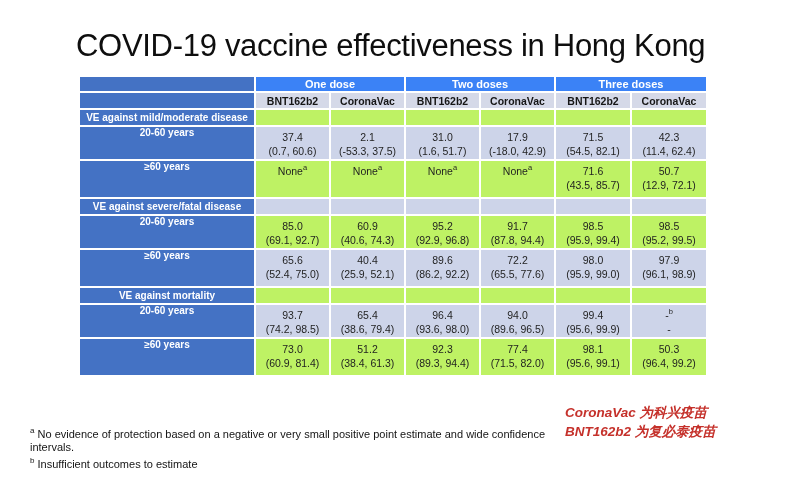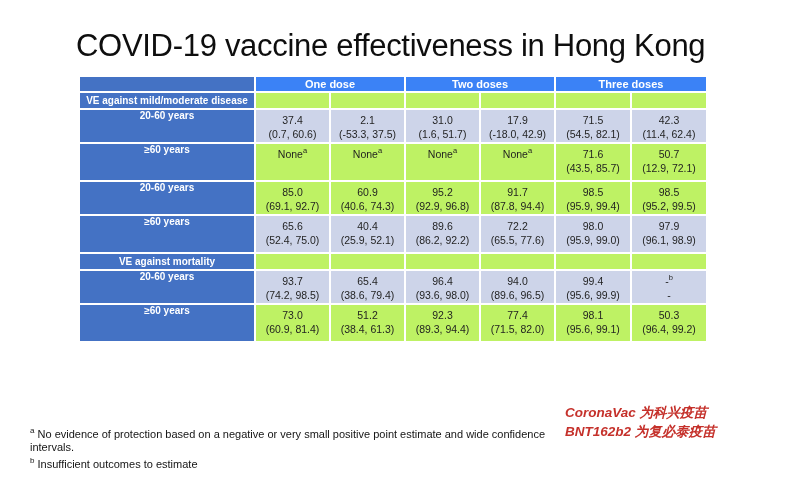--- a/index.html
+++ b/index.html
@@ -57,20 +57,29 @@
     <col style="width:76px">
       <col style="width:76px">
   </colgroup>
   <tbody>
     <tr class="r-h1">
       <td class="lblue"></td>
       <th class="hblue" colspan="2">One dose</th>
       <th class="hblue" colspan="2">Two doses</th>
       <th class="hblue" colspan="2">Three doses</th>
     </tr>
+    <tr class="r-h2">
+      <td class="lblue"></td>
+      <th class="sub">BNT162b2</th>
+      <th class="sub">CoronaVac</th>
+      <th class="sub">BNT162b2</th>
+      <th class="sub">CoronaVac</th>
+      <th class="sub">BNT162b2</th>
+      <th class="sub">CoronaVac</th>
+    </tr>
 
     <tr class="r-sec">
       <td class="lblue">VE against mild/moderate disease</td>
       <td class="bl"></td>
       <td class="bl"></td>
       <td class="bl"></td>
       <td class="bl"></td>
       <td class="bl"></td>
       <td class="bl"></td>
     </tr>
@@ -122,20 +131,29 @@
       <td class="data bl">
           <div><span>71.6</span><sup></sup></div>
           <div>(43.5, 85.7)</div>
         </td>
       <td class="data bl">
           <div><span>50.7</span><sup></sup></div>
           <div>(12.9, 72.1)</div>
         </td>
     </tr>
 
+    <tr class="r-sec">
+      <td class="lblue">VE against severe/fatal disease</td>
+      <td class="bd"></td>
+      <td class="bd"></td>
+      <td class="bd"></td>
+      <td class="bd"></td>
+      <td class="bd"></td>
+      <td class="bd"></td>
+    </tr>
     <tr class="r-d1">
       <td class="lblue yr">20-60 years</td>
       <td class="data bl">
           <div><span>85.0</span><sup></sup></div>
           <div>(69.1, 92.7)</div>
         </td>
       <td class="data bl">
           <div><span>60.9</span><sup></sup></div>
           <div>(40.6, 74.3)</div>
         </td>

